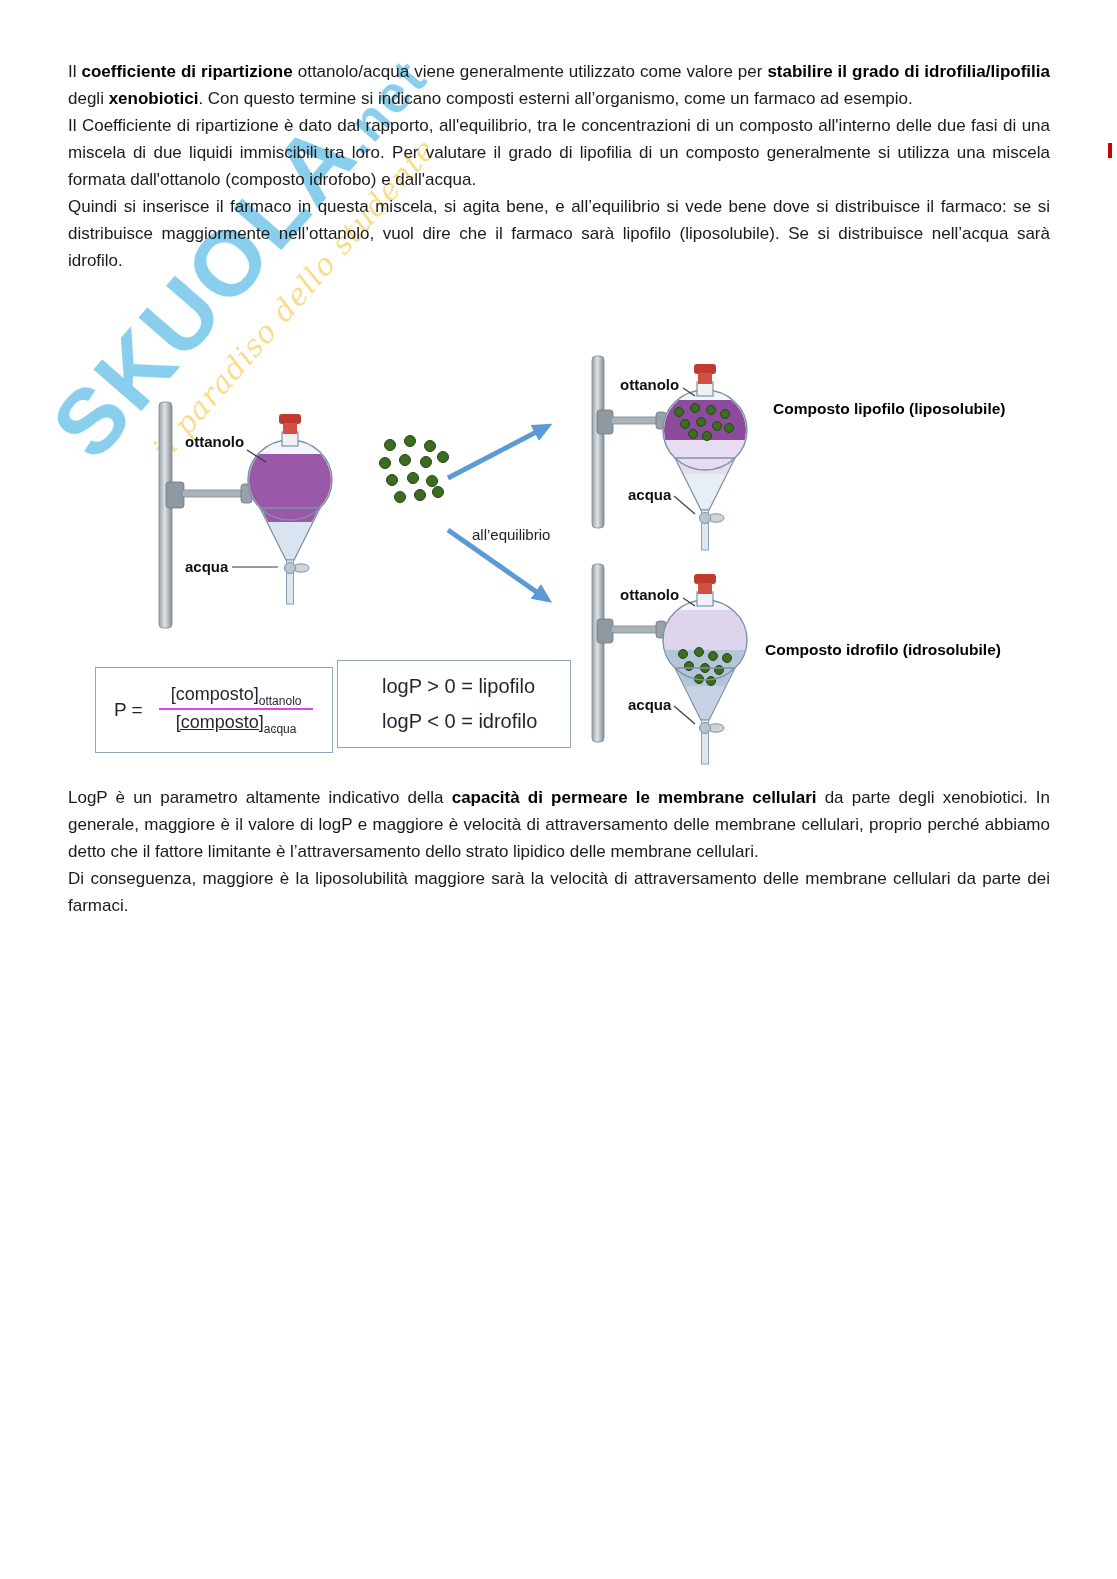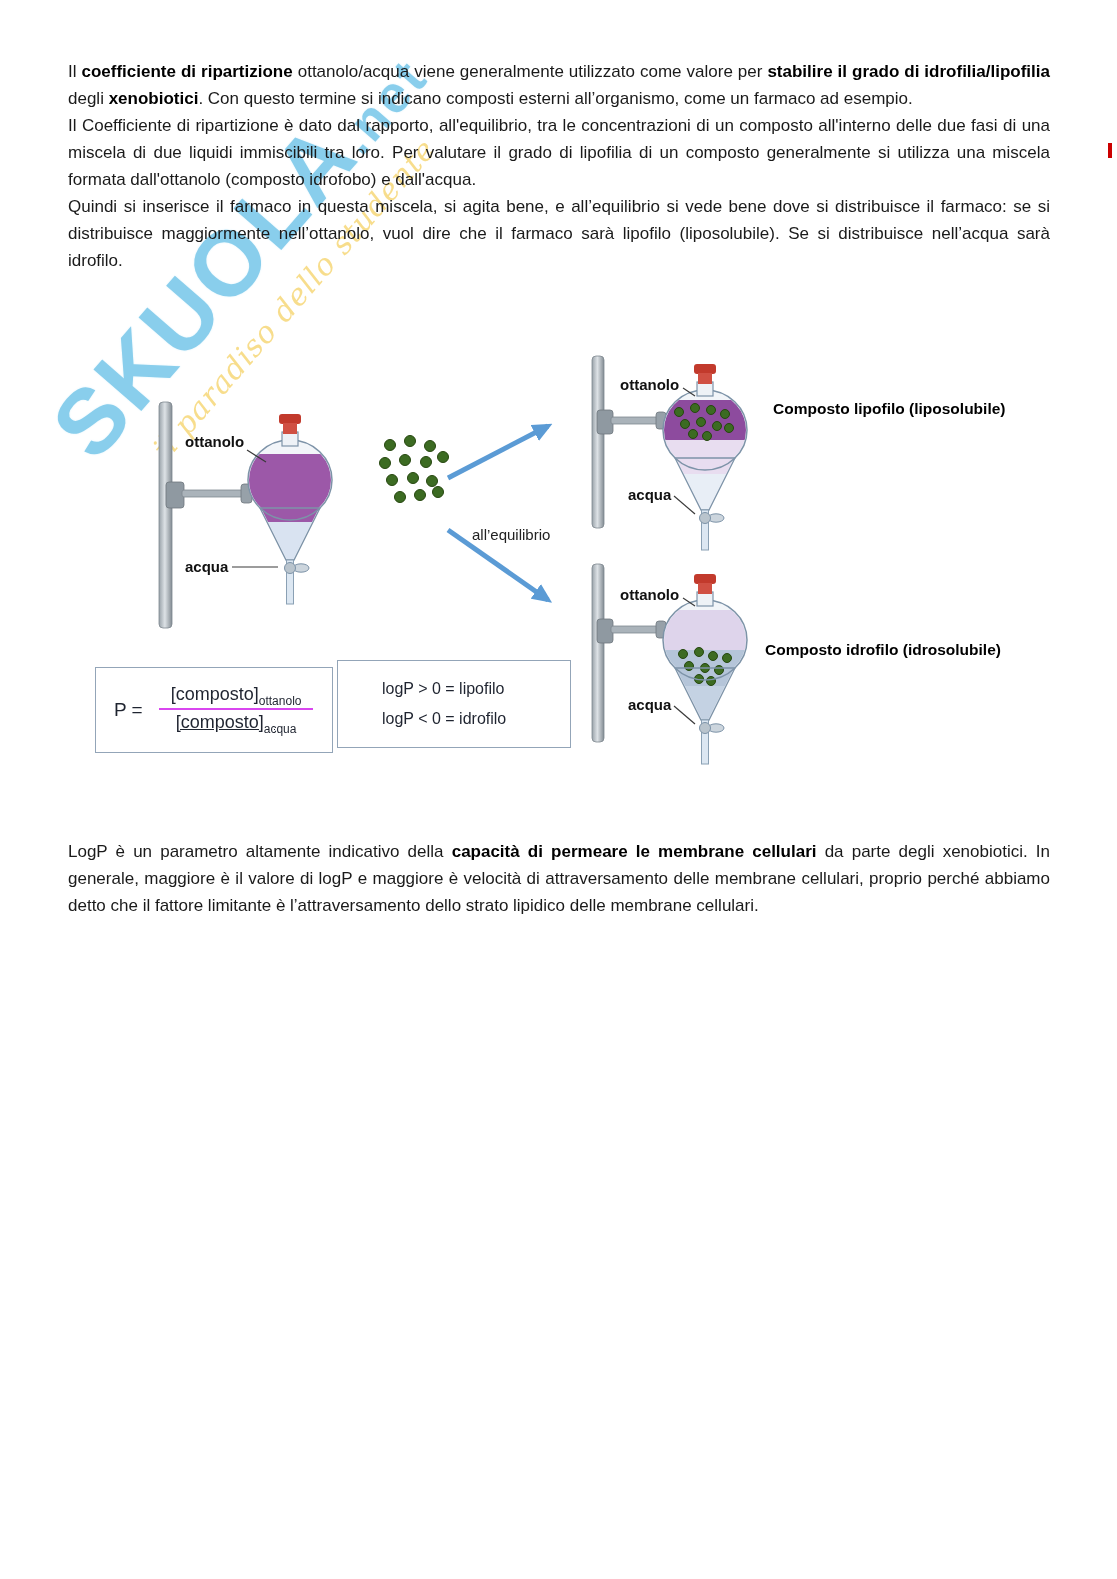--- a/index.html
+++ b/index.html
@@ -15,21 +15,21 @@
     text-shadow:0 0 2px #bfe6f7; white-space:nowrap; }
   .wm-main { font-size:92px; }
   .wm-net  { font-size:52px; color:#2aa7dd; }
   .wm-tagline { font-family:"DejaVu Serif", serif; font-style:italic; font-size:30px;
     color:#f2c230; margin-top:10px; letter-spacing:1px; white-space:nowrap; }
 
   
   .textblock { position:absolute; width:982px; color:#1a1a1a; font-size:17px;
     line-height:27px; text-align:justify; z-index:1; }
   #text-top { left:68px; top:58px; }
-  #text-bottom { left:68px; top:838px; }
+  #text-bottom { left:68px; top:784px; }
   .textblock p { margin:0; }
   .textblock b { font-weight:700; color:#000; }
 
   
   .diagram { position:absolute; left:80px; top:350px; width:970px; height:420px; z-index:1; }
   .diagram text { font-family:"Liberation Sans", sans-serif; }
   .flabel { font-size:15px; font-weight:700; fill:#111; }
   .caption { font-size:15.5px; font-weight:700; fill:#000; }
   .arrowlabel { font-size:15px; fill:#222; }
   .mol { fill:#3c6b22; stroke:#26470f; stroke-width:1; }
@@ -39,21 +39,21 @@
   .formula-box { position:absolute; left:95px; top:667px; width:238px; height:86px;
     border:1.5px solid #93a5b8; background:#fff; display:flex; align-items:center;
     gap:16px; padding-left:18px; color:#1f2430; z-index:2; }
   .p-eq { font-size:19px; font-weight:400; }
   .frac { display:inline-block; text-align:center; font-size:18px; }
   .frac .num { padding:0 12px 4px; border-bottom:2px solid #d946ef; }
   .frac .den { padding-top:4px;text-decoration:underline; }
   .frac sub { font-size:12px; }
   .legend-box { position:absolute; left:337px; top:660px; width:234px; height:88px;
     border:1.5px solid #93a5b8; background:#fff; display:flex; flex-direction:column;
-    justify-content:center; gap:12px; padding-left:44px; font-size:16px; color:#1f2430; z-index:2; }
+    justify-content:center; gap:12px; padding-left:44px; font-size:20px; color:#1f2430; z-index:2; }
   .margin-mark { position:absolute; right:5px; top:143px; width:4px; height:15px;
     background:#cc0000; z-index:1; }
 </style>
 </head>
 <body>
 
 <div class="page">
 
   <div class="watermark">
     <div class="wm-brand"><span class="wm-main">SKUOLA</span><span class="wm-net">.net</span></div>
@@ -242,15 +242,16 @@
     </span>
   </div>
 
   <div class="legend-box">
     <div>logP &gt; 0 = lipofilo</div>
     <div>logP &lt; 0 = idrofilo</div>
   </div>
 
   <div id="text-bottom" class="textblock">
     <p><span>LogP è un parametro altamente indicativo della </span><b>capacità di permeare le membrane cellulari</b><span> da parte degli xenobiotici. In generale, maggiore è il valore di logP e maggiore è velocità di attraversamento delle membrane cellulari, proprio perché abbiamo detto che il fattore limitante è l’attraversamento dello strato lipidico delle membrane cellulari.</span></p>
+    <p>Di conseguenza, maggiore è la liposolubilità maggiore sarà la velocità di attraversamento delle membrane cellulari da parte dei farmaci.</p>
   </div>
 
 </div>
 
 </body></html>

